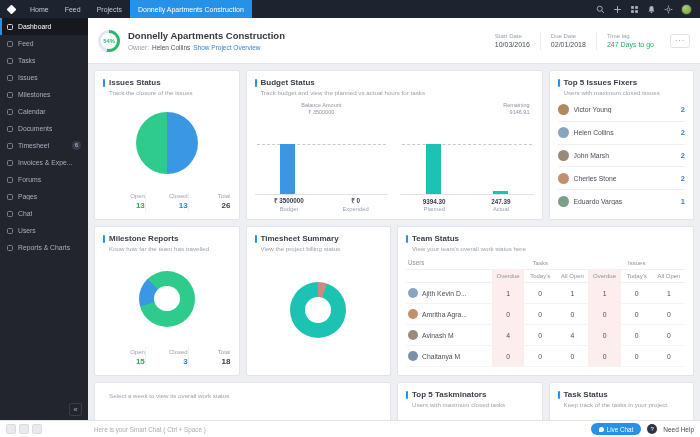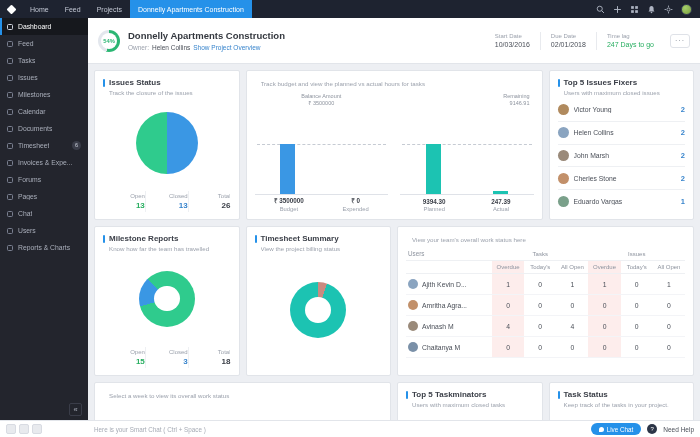--- a/index.html
+++ b/index.html
@@ -294,20 +294,24 @@
                 <div class="l-value c-blue">13</div>
               </div>
             <div class="legend-col">
                 <div class="l-label">Total</div>
                 <div class="l-value c-dark">26</div>
               </div>
           </div>
         </div>
 
         <div class="card span2">
+          <div class="title-row">
+              <span class="accent"></span>
+              <span class="card-title">Budget Status</span>
+            </div>
           <div class="card-sub">Track budget and view the planned vs actual hours for tasks</div>
           <div class="budget-charts">
             <div class="subchart">
               <div class="dash-note centered">
                 <div>Balance Amount</div>
                 <div>₹ 3500000</div>
               </div>
               <div class="dashline"></div>
               <div class="bars">
                 <div class="bar" style="height: 50px; background: rgb(58, 151, 228);"></div>
@@ -413,20 +417,24 @@
               <span class="accent"></span>
               <span class="card-title">Timesheet Summary</span>
             </div>
           <div class="card-sub">View the project billing status</div>
           <div class="pie-wrap">
               <div class="donut" style="background: conic-gradient(rgb(201, 138, 128) 0%, rgb(201, 138, 128) 5.3%, rgb(28, 195, 178) 5.3%, rgb(28, 195, 178) 100%);"></div>
             </div>
         </div>
 
         <div class="card span2">
+          <div class="title-row">
+              <span class="accent"></span>
+              <span class="card-title">Team Status</span>
+            </div>
           <div class="card-sub">View your team's overall work status here</div>
           <table class="team-table">
             <colgroup>
                 <col style="width:86px">
                 <col>
                 <col>
                 <col>
                 <col>
                 <col>
                 <col>

